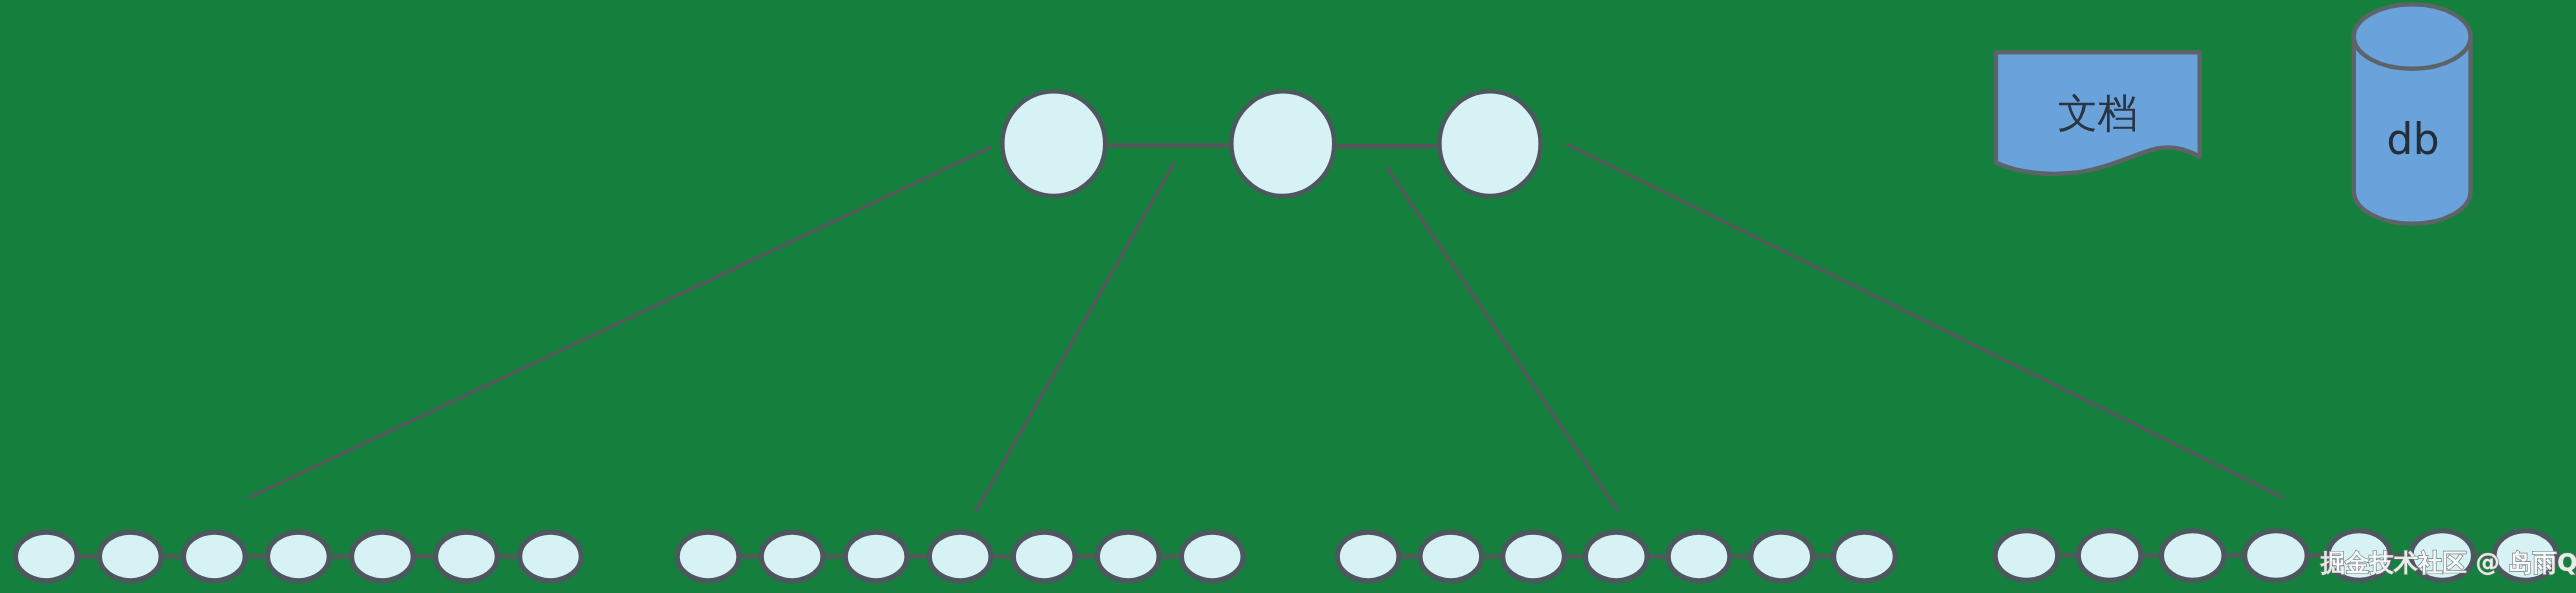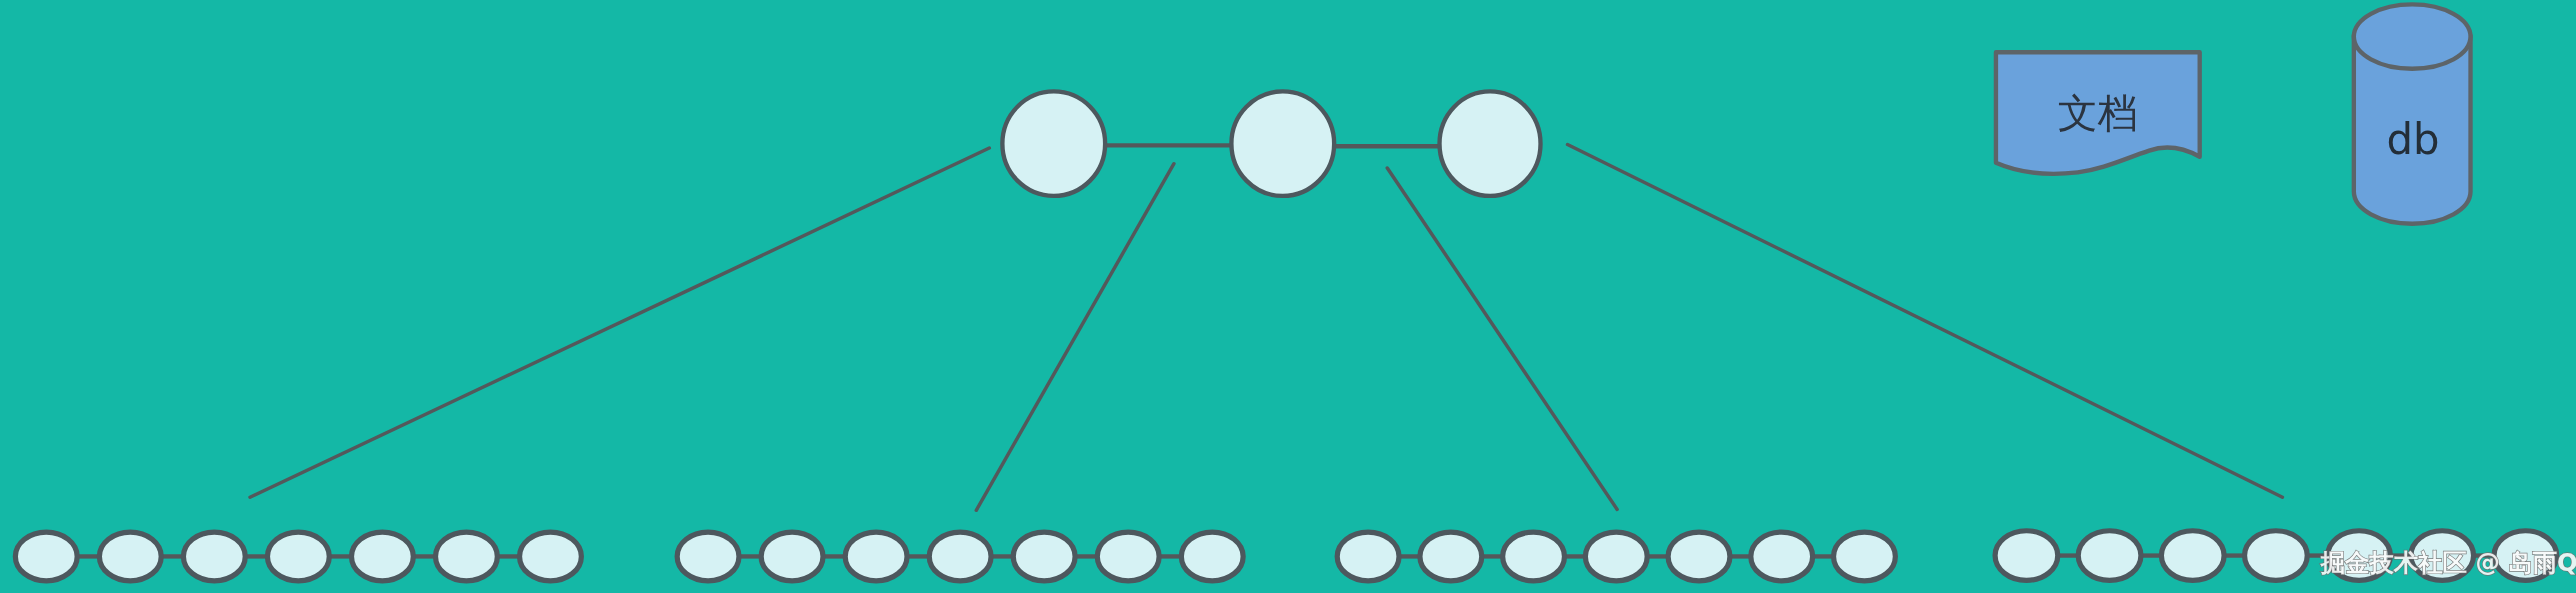--- a/index.html
+++ b/index.html
@@ -5,21 +5,21 @@
   html, body {
     margin: 0;
     padding: 0;
     background: #ffffff;
     font-family: "DejaVu Sans", "Liberation Sans", sans-serif;
   }
   #canvas {
     position: relative;
     width: 2576px;
     height: 593px;
-    background: #14b8a6;
+    background: #15803d;
     overflow: hidden;
   }
   svg { display: block; }
   text { font-family: "DejaVu Sans", "Liberation Sans", sans-serif; }
   .shape-label {
     font-size: 46px;
     fill: #2b3440;
   }
   .db-label {
     font-size: 48px;

